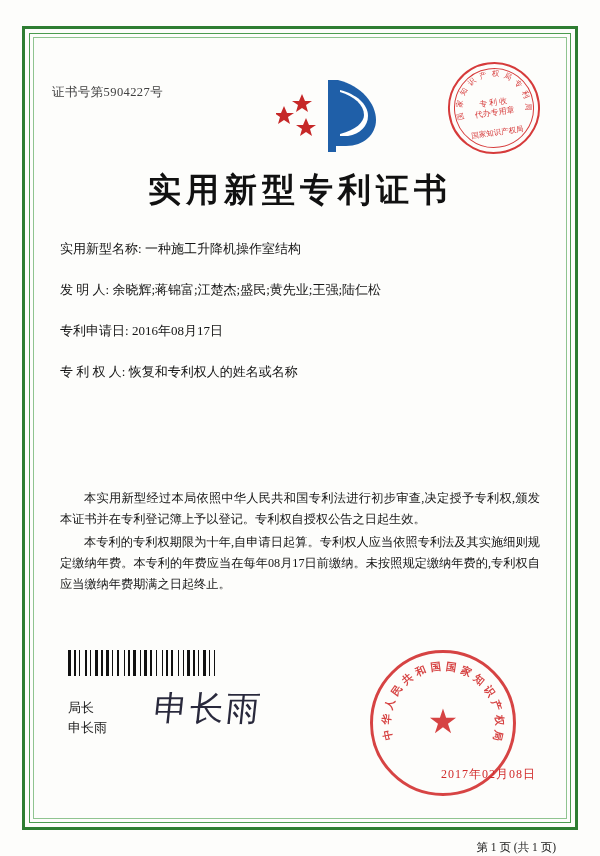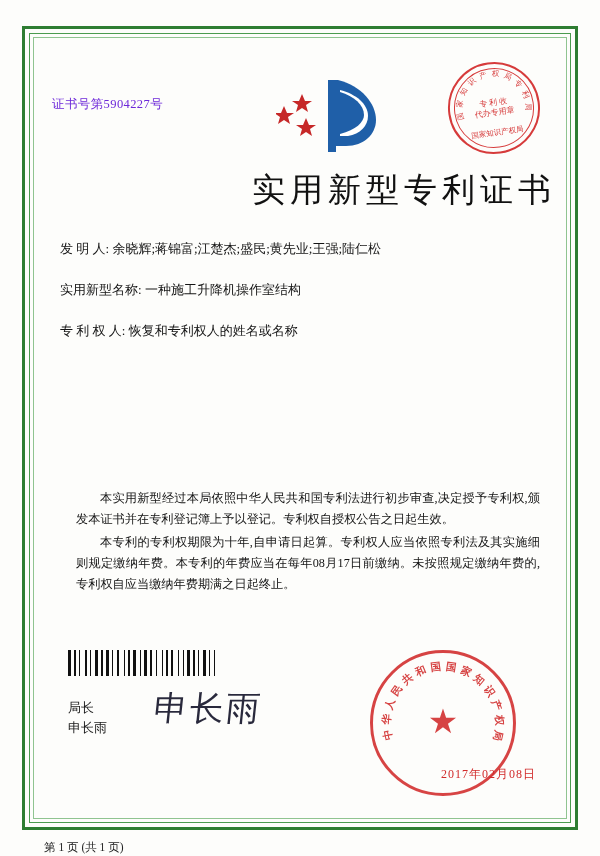--- a/index.html
+++ b/index.html
@@ -60,23 +60,22 @@
     height: 756px;
   }
 
   
   .cert-no {
     position: absolute;
     left: 8px;
     top: 34px;
     font-size: 12.5px;
     letter-spacing: 0.4px;
-    color: #6d28d9;
-    font-family: "Liberation Serif", serif;
-    margin-top: 12px;
+    color: #404040;
+    font-family: "Liberation Serif", serif;
   }
 
   
   .top-seal {
     position: absolute;
     right: 16px;
     top: 12px;
     width: 88px;
     height: 88px;
     border-radius: 50%;
@@ -132,23 +131,23 @@
     width: 120px;
     height: 86px;
   }
 
   
   .main-title {
     position: absolute;
     left: 0;
     top: 118px;
     width: 512px;
-    text-align: right;
+    text-align: center;
     font-size: 33px;
-    font-weight: normal;
+    font-weight: bold;
     letter-spacing: 5px;
     color: #111;
     font-family: "DejaVu Serif", "Liberation Serif", serif;
   }
 
   
   .fields {
     position: absolute;
     left: 16px;
     top: 190px;
@@ -175,21 +174,21 @@
     position: absolute;
     left: 16px;
     top: 438px;
     width: 480px;
     font-size: 12.2px;
     line-height: 21px;
     text-align: justify;
     color: #141414;
   }
   .body-text p {
-    margin: 0 0 2px 16px;
+    margin: 0 0 2px 0;
     text-indent: 24px;
   }
 
   
   .barcode {
     position: absolute;
     left: 24px;
     top: 600px;
     width: 178px;
     height: 26px;
@@ -262,21 +261,21 @@
     letter-spacing: 1px;
     font-family: "Liberation Serif", serif;
   }
 
   
   .footer {
     position: absolute;
     left: 0;
     top: 790px;
     width: 512px;
-    text-align: left;
+    text-align: right;
     font-size: 11.5px;
     color: #222;
   }
 </style>
 </head>
 <body>
 
 <div class="page">
 
   <div class="frame-outer"></div>
@@ -319,26 +318,30 @@
         <path d="M60 8 L62 8 C86 14 100 32 100 48 C100 62 88 74 70 74 L60 74 Z" fill="#1f5fa8"></path>
         <path d="M64 18 L64 64 L72 64 C84 62 92 54 92 44 C92 32 80 22 64 18 Z" fill="#ffffff"></path>
         <path d="M64 20 L64 62 C80 58 88 50 88 43 C88 33 78 24 64 20 Z" fill="#1f5fa8"></path>
       </svg>
     </div>
 
     <div class="main-title">实用新型专利证书</div>
 
     <div class="fields">
       <div class="field-row">
+        <span class="field-label">实用新型名称:</span>
+        <span class="field-value">一种施工升降机操作室结构</span>
+      </div>
+      <div class="field-row">
         <span class="field-label">发 明 人:</span>
         <span class="field-value">余晓辉;蒋锦富;江楚杰;盛民;黄先业;王强;陆仁松</span>
       </div>
       <div class="field-row">
-        <span class="field-label">实用新型名称:</span>
-        <span class="field-value">一种施工升降机操作室结构</span>
+        <span class="field-label">专利申请日:</span>
+        <span class="field-value">2016年08月17日</span>
       </div>
       <div class="field-row">
         <span class="field-label">专 利 权 人:</span>
         <span class="field-value">恢复和专利权人的姓名或名称</span>
       </div>
     </div>
 
     <div class="body-text">
       <p>本实用新型经过本局依照中华人民共和国专利法进行初步审查,决定授予专利权,颁发本证书并在专利登记簿上予以登记。专利权自授权公告之日起生效。</p>
       <p>本专利的专利权期限为十年,自申请日起算。专利权人应当依照专利法及其实施细则规定缴纳年费。本专利的年费应当在每年08月17日前缴纳。未按照规定缴纳年费的,专利权自应当缴纳年费期满之日起终止。</p>

